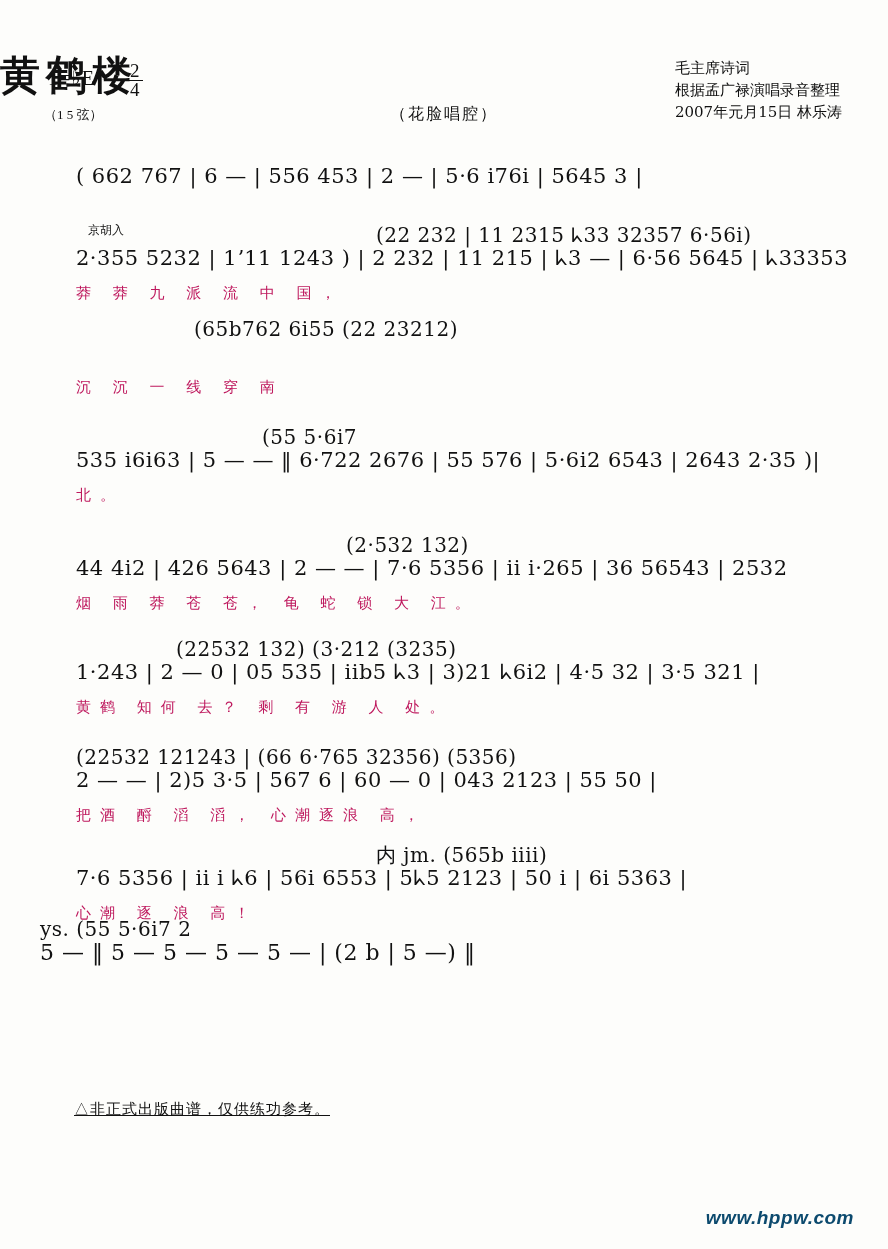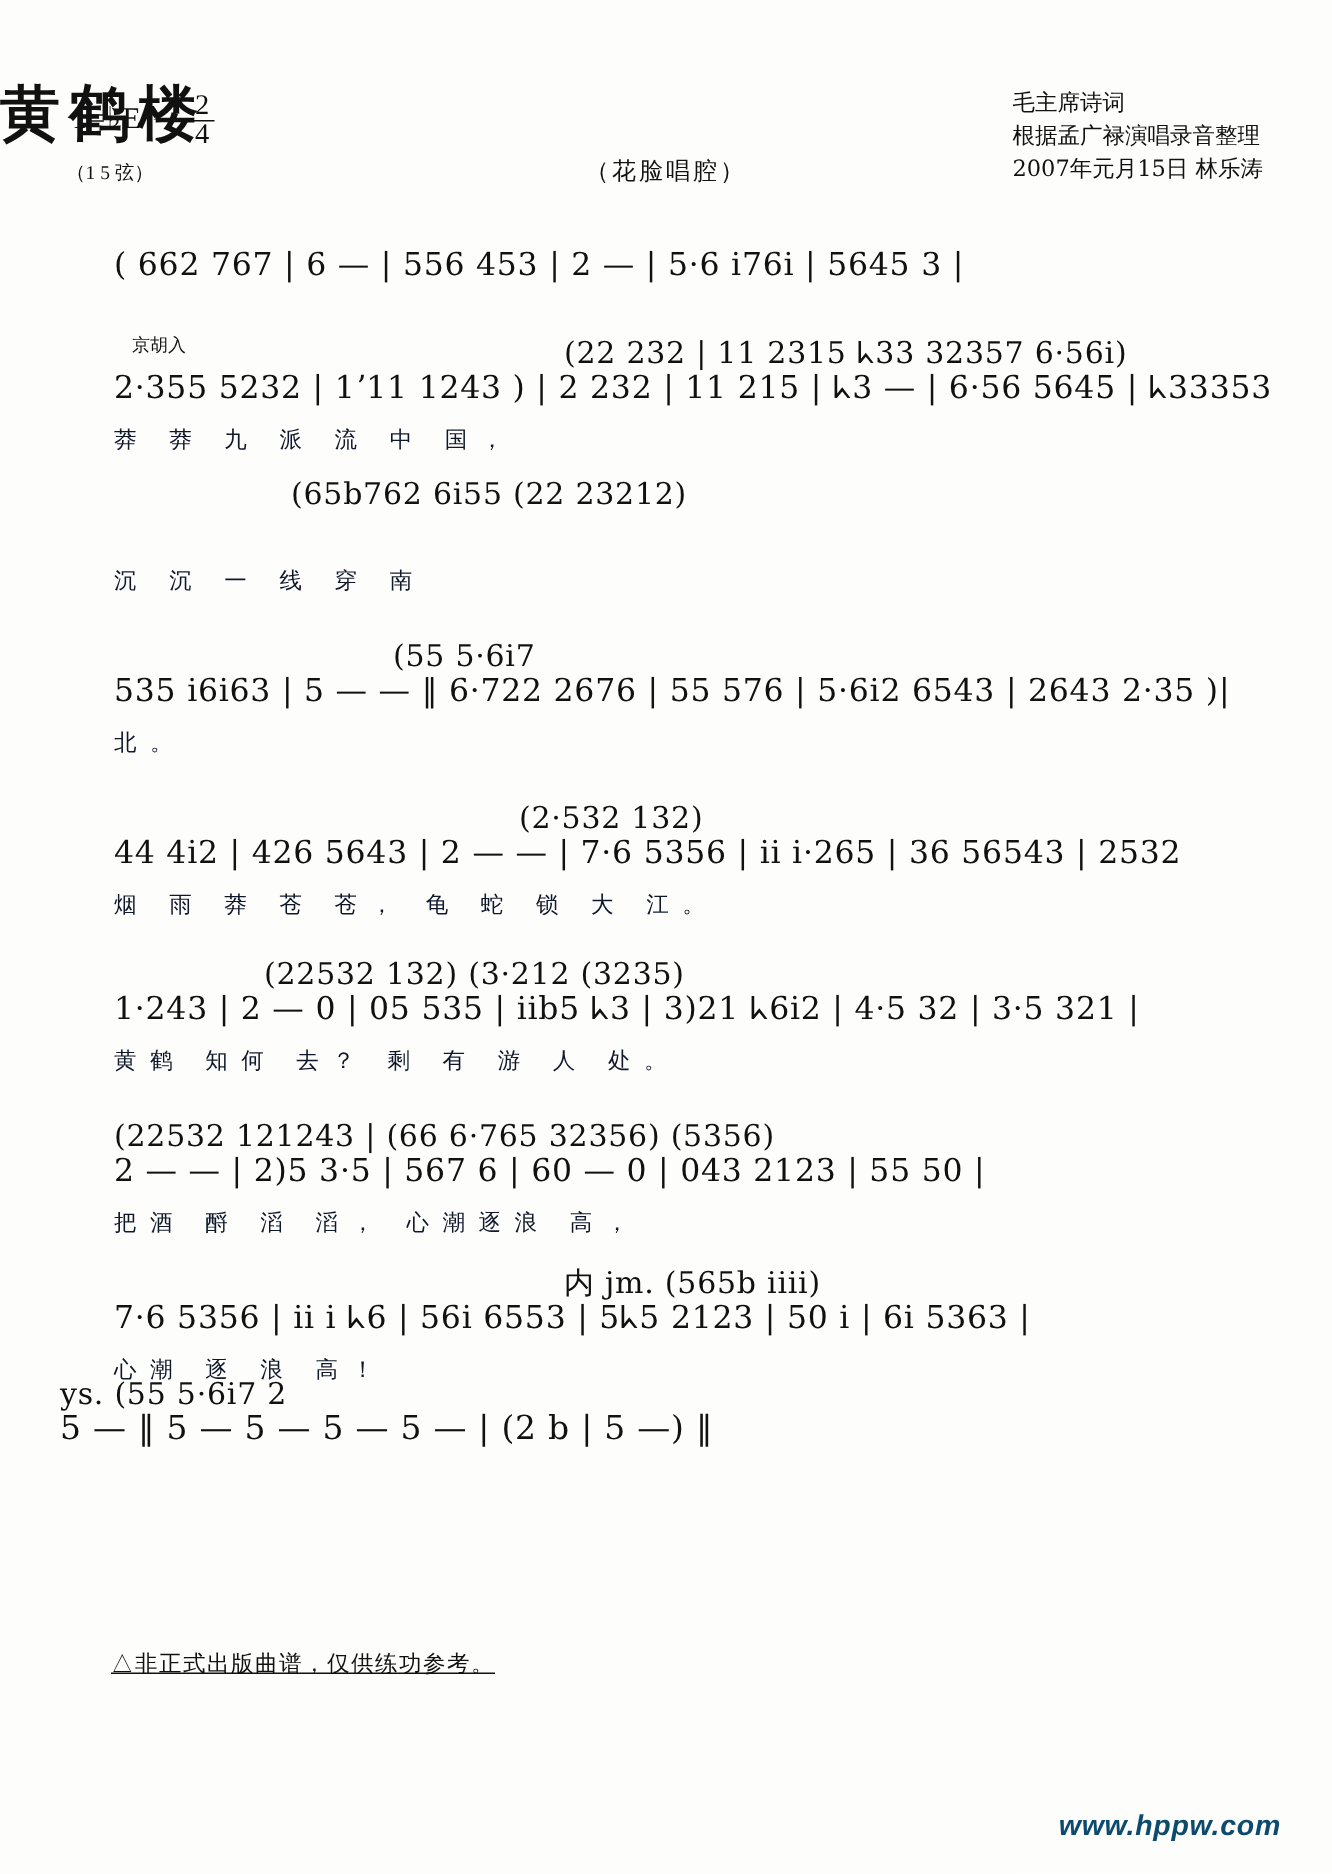--- a/index.html
+++ b/index.html
@@ -95,21 +95,21 @@
     line-height: 1.15;
     position: relative;
     height: 34px;
   }
   .lyrics {
     font-family: "Liberation Serif", serif;
     font-size: 15px;
     letter-spacing: 9px;
     white-space: nowrap;
     margin-top: 4px;
-    color: #0f172a;
+    color: #be185d;
   }
   .upper {
     position: absolute;
     top: -22px;
     left: 0;
     font-size: 20px;
     white-space: nowrap;
     letter-spacing: 0.5px;
   }
   .tag {

